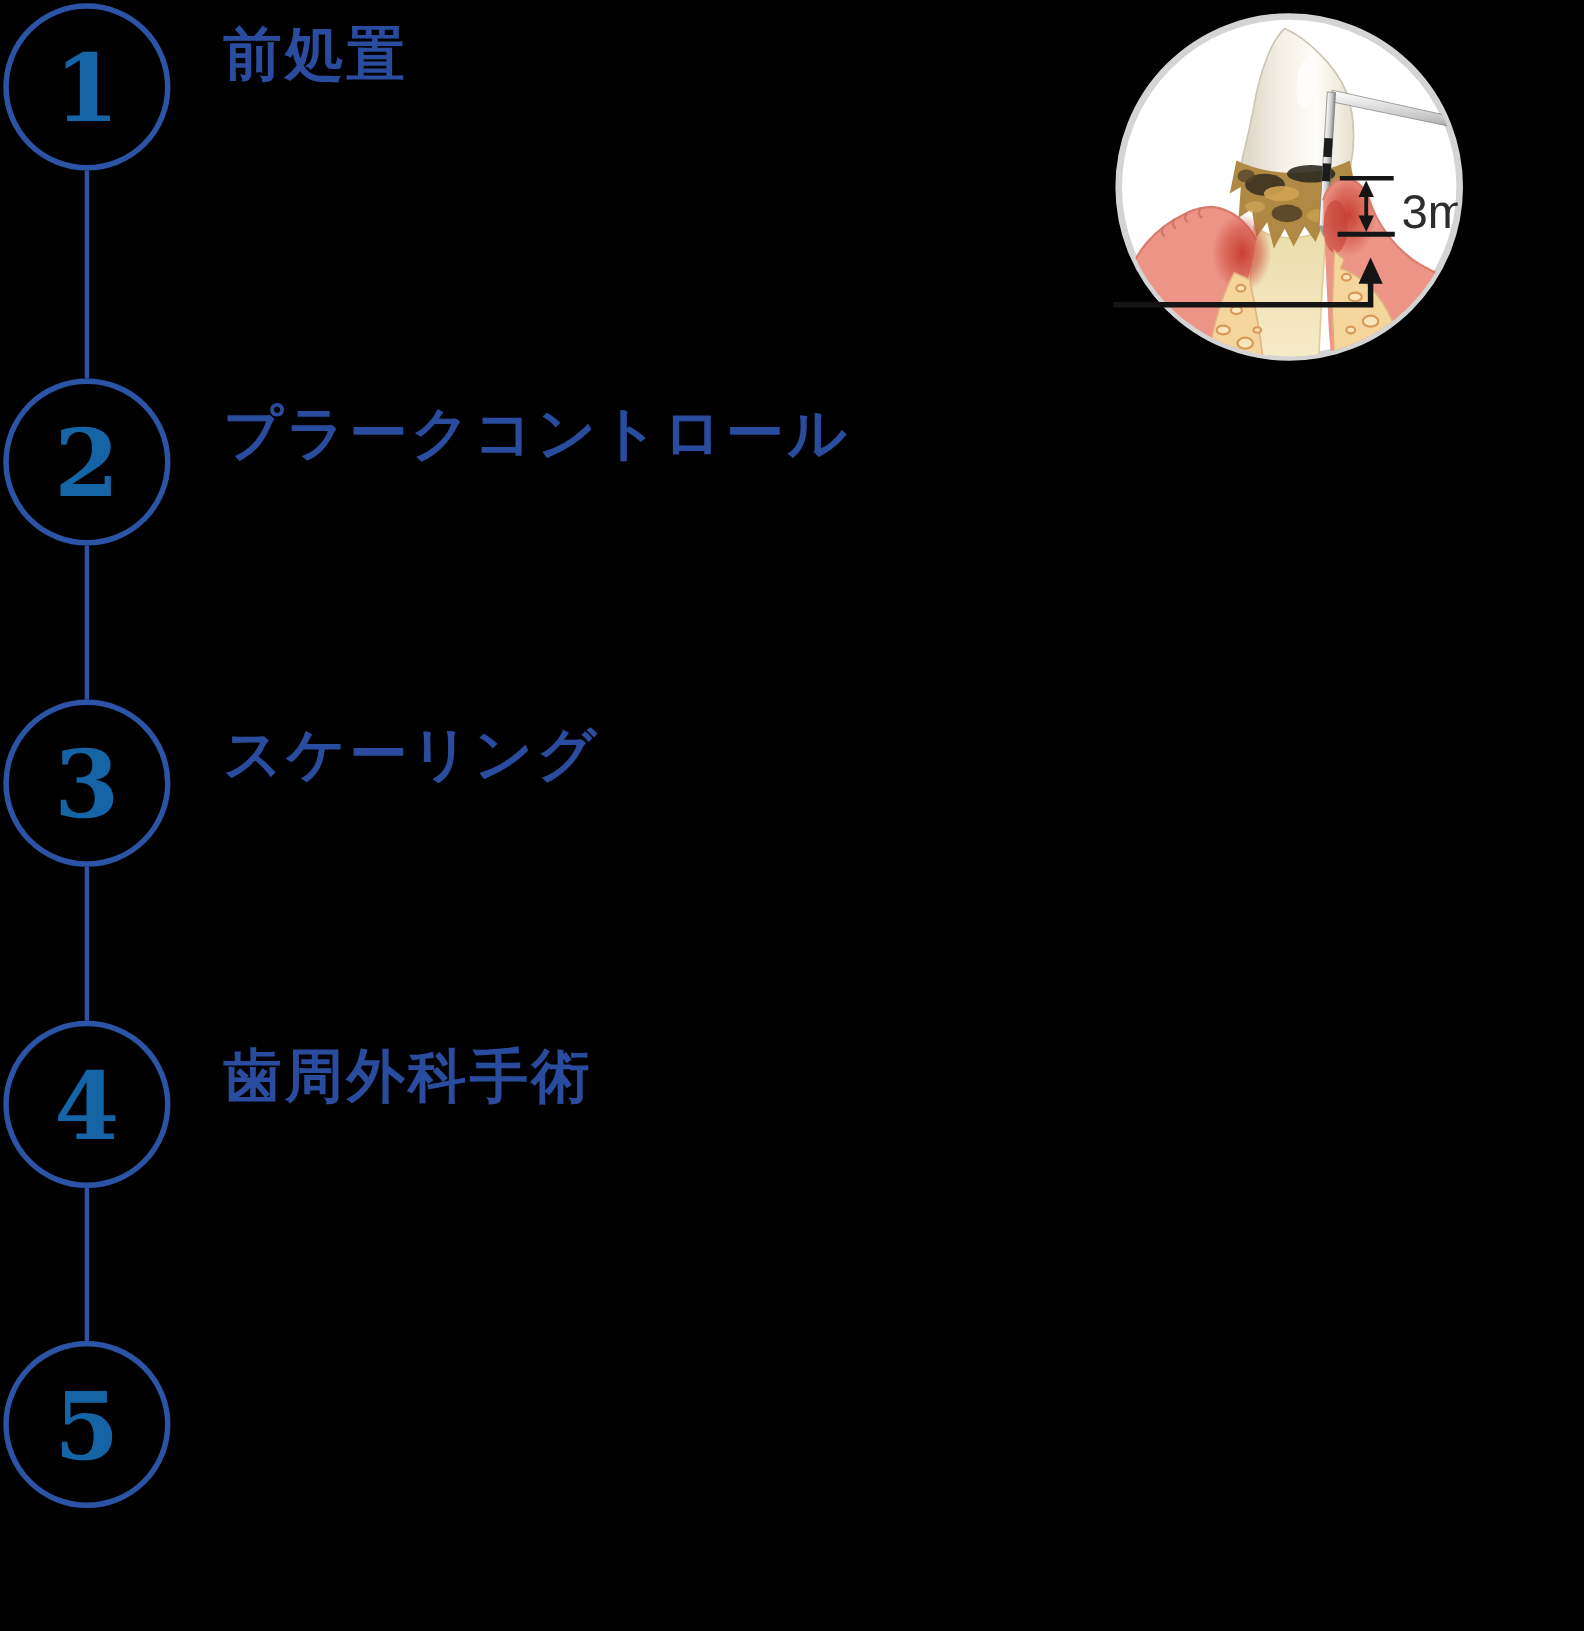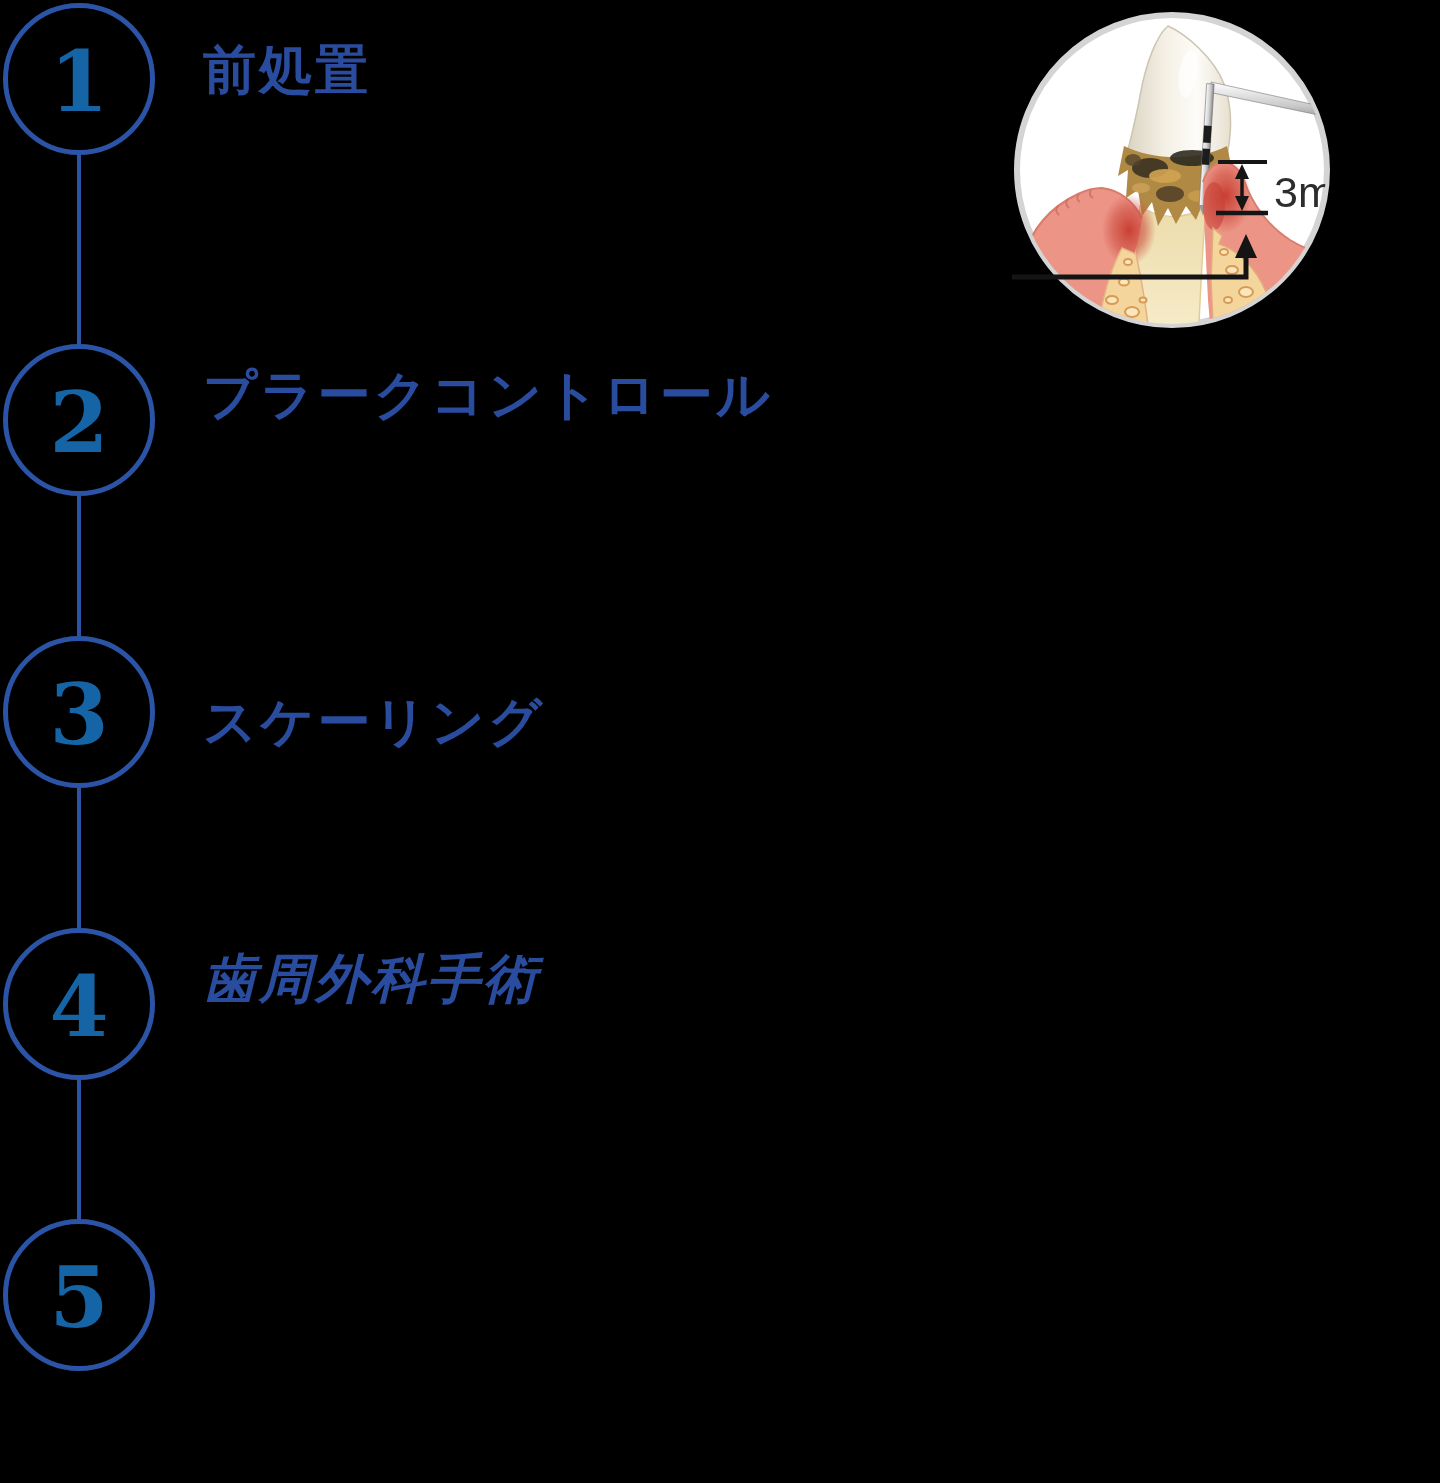--- a/index.html
+++ b/index.html
@@ -61,24 +61,24 @@
   <div class="step-circle" style="top:636px;">
       <span class="step-num">3</span>
     </div>
   <div class="step-circle" style="top:928px;">
       <span class="step-num">4</span>
     </div>
   <div class="step-circle" style="top:1219px;">
       <span class="step-num">5</span>
     </div>
 
-  <div class="step-label" style="top:40px;">前処置</div>
+  <div class="step-label" style="top:20px;">前処置</div>
   <div class="step-label" style="top:365px;text-align:center;">プラークコントロール</div>
-  <div class="step-label" style="top:657px;margin-top:35px;">スケーリング</div>
-  <div class="step-label" style="top:949px;font-style:italic;">歯周外科手術</div>
+  <div class="step-label" style="top:657px;">スケーリング</div>
+  <div class="step-label" style="top:949px;">歯周外科手術</div>
 
   <svg class="figure" viewBox="0 0 440 345">
     <defs>
       <clipPath id="discClip">
           <circle cx="172" cy="170" r="154"></circle>
         </clipPath>
       <linearGradient id="gCrown" x1="0" y1="0" x2="1" y2="0">
         <stop offset="0" stop-color="#d9d2c0"></stop>
         <stop offset="0.38" stop-color="#f4f0e5"></stop>
         <stop offset="0.68" stop-color="#fdfcf8"></stop>

